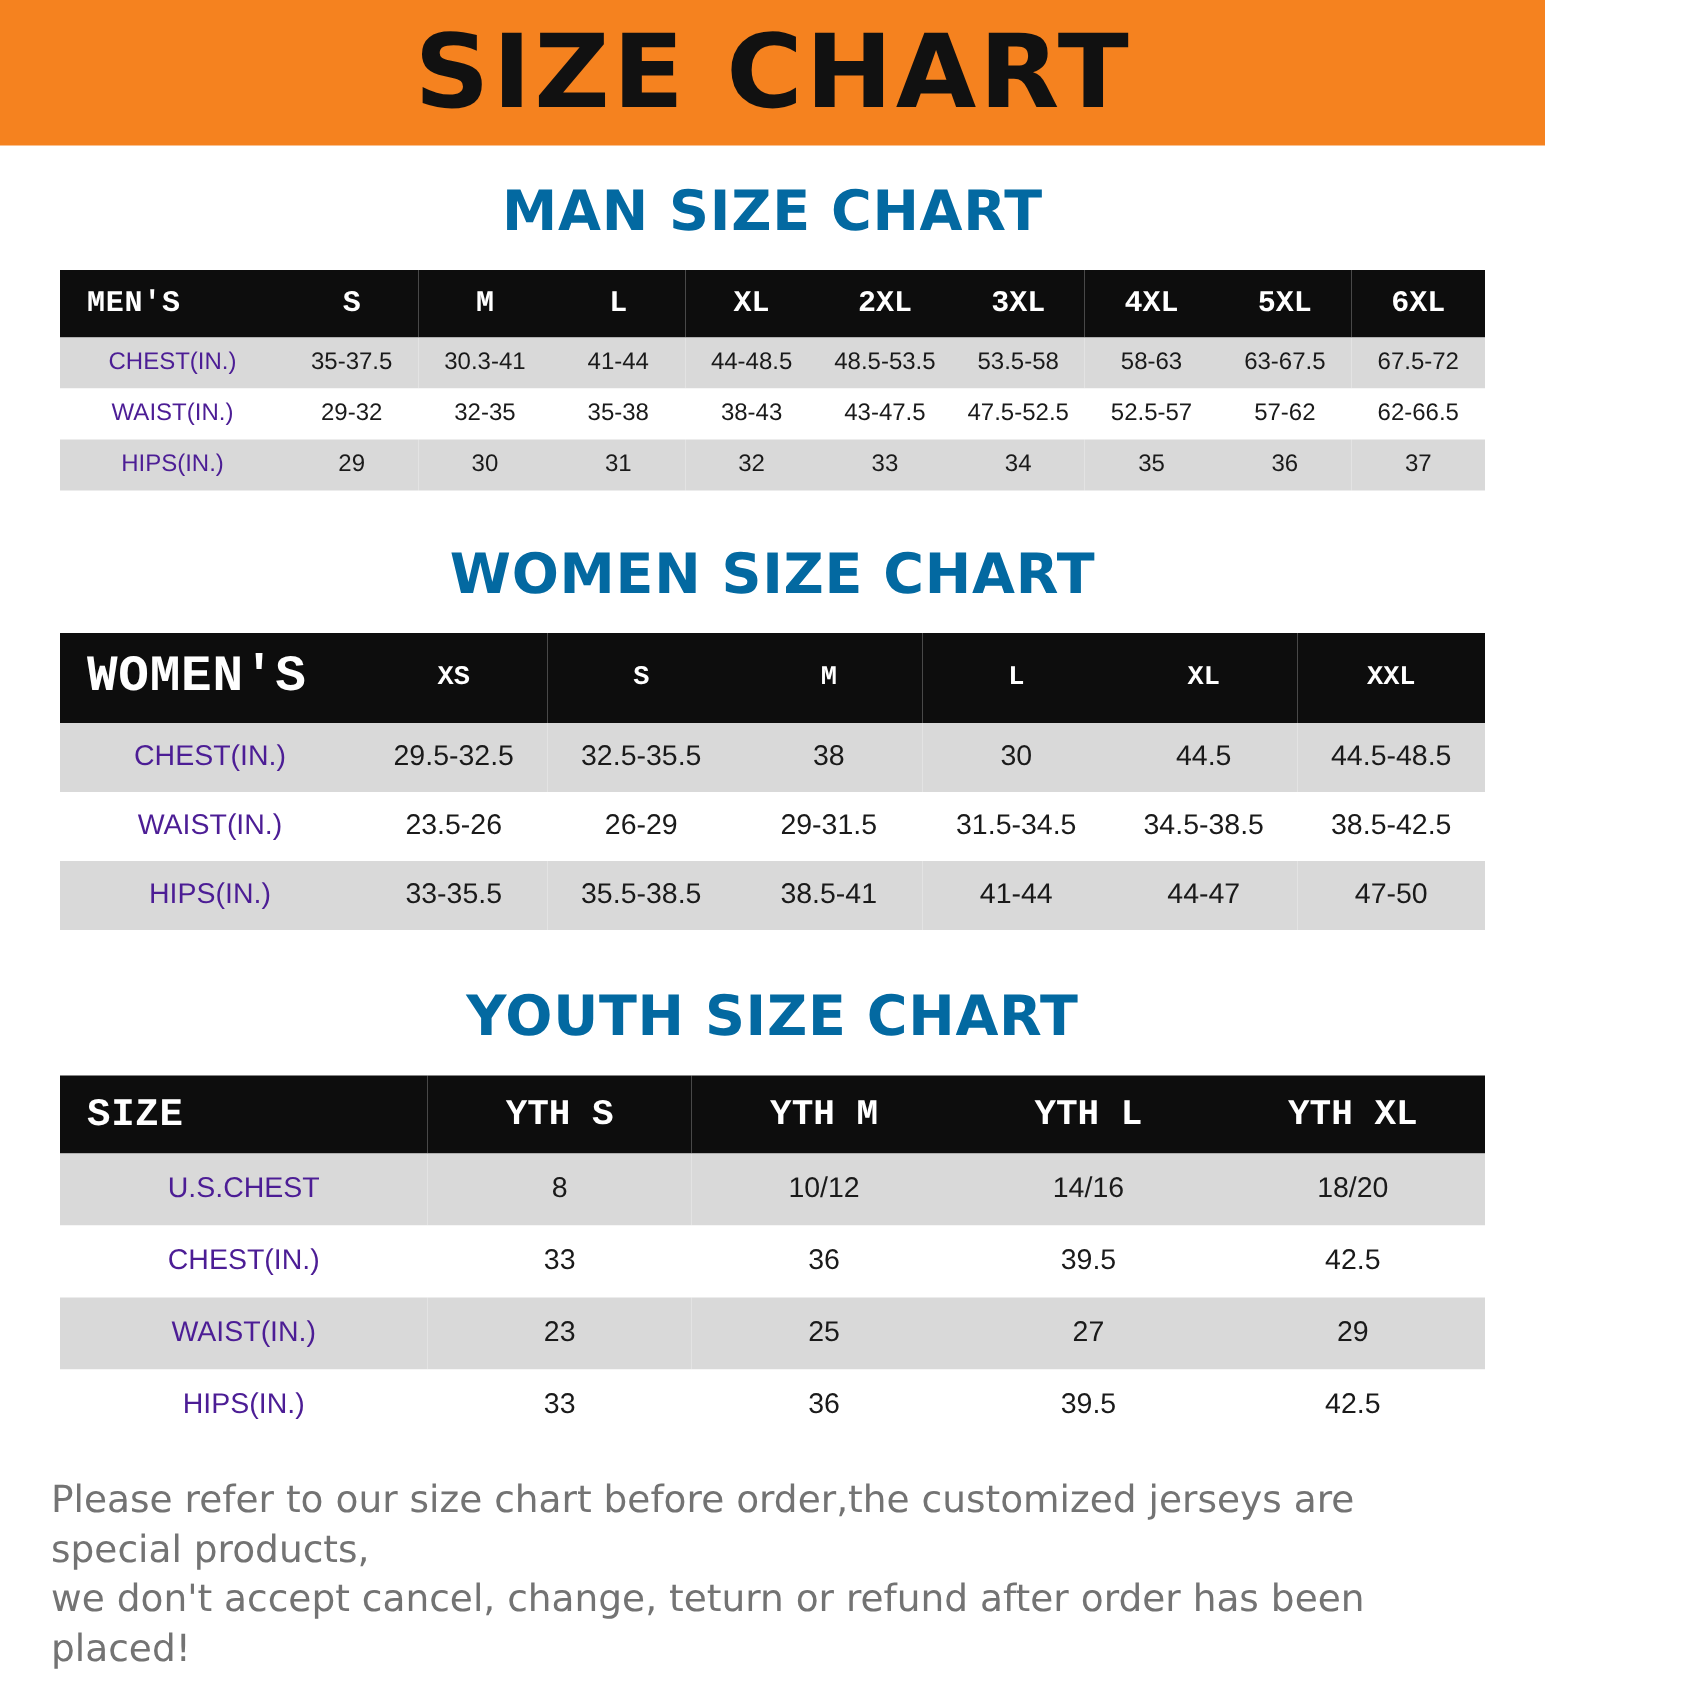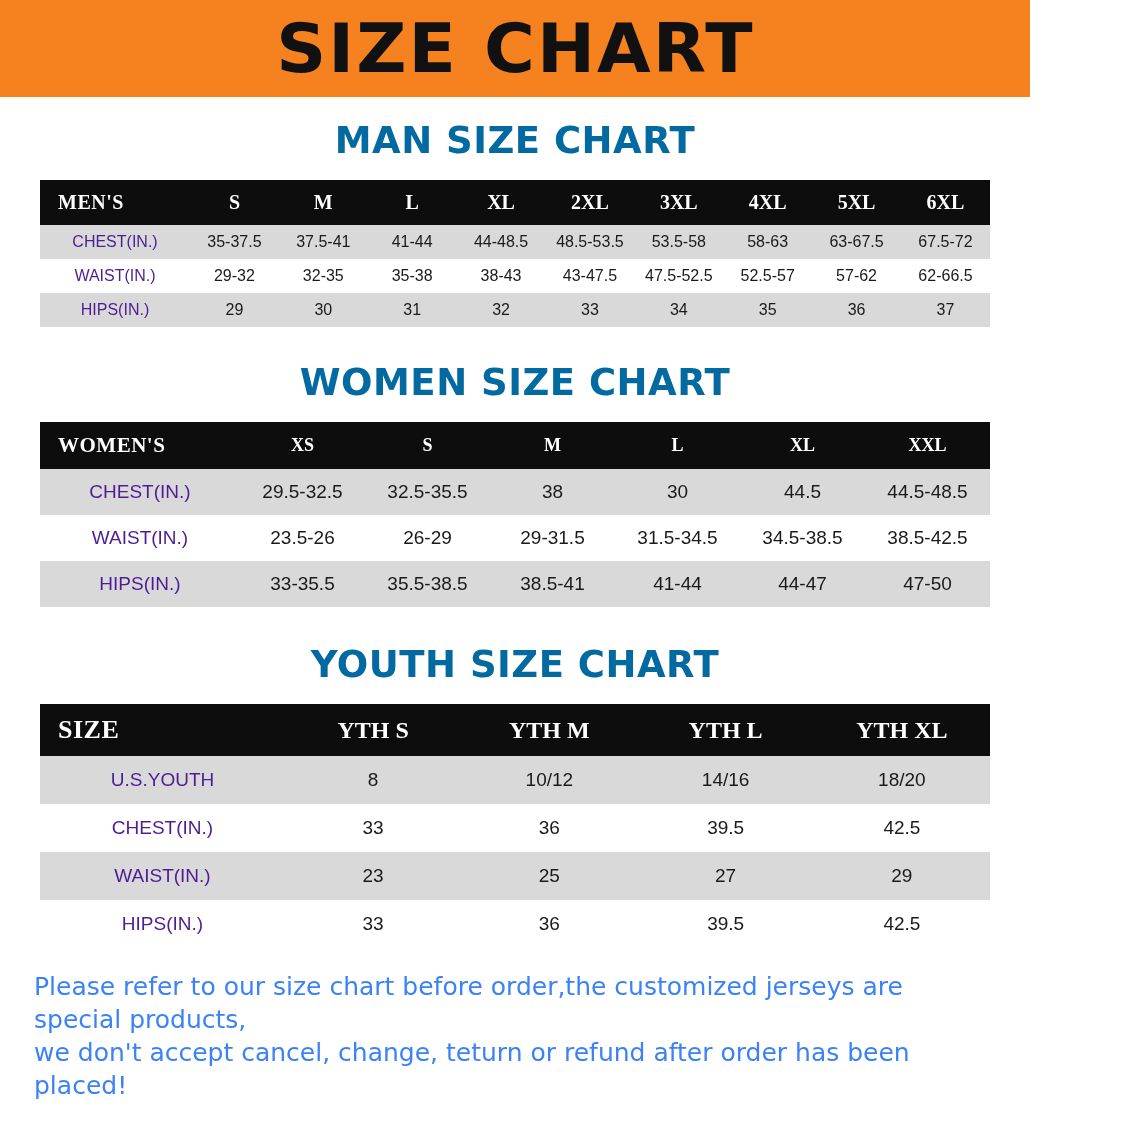--- a/index.html
+++ b/index.html
@@ -55,21 +55,21 @@
     margin: 0 40px;
   }
   table.size {
     width: 100%;
     border-collapse: collapse;
     table-layout: fixed;
   }
   table.size thead th {
     background: #0d0d0d;
     color: #ffffff;
-    font-family: Liberation Serif, serif;
+    font-family: Liberation Mono, monospace;
     font-weight: bold;
     font-size: 20px;
     padding: 11px 2px;
     text-align: center;
   }
   table.size thead th.rowlabel {
     text-align: left;
     padding-left: 18px;
     font-size: 23px;
     letter-spacing: 0.5px;
@@ -90,33 +90,33 @@
   table.size tbody tr.plain td { background: #ffffff; }
 
   
   #men-table col.c0 { width: 150px; }
   #men-table thead th { font-size: 20px; }
   #men-table tbody td { font-size: 16px; }
 
   
   #women-table col.c0 { width: 200px; }
   #women-table thead th { font-size: 18px; }
-  #women-table thead th.rowlabel { font-size: 21px; margin-left: 32px; }
+  #women-table thead th.rowlabel { font-size: 34px; margin-left: 32px; }
   #women-table tbody td { font-size: 19px; padding: 12px 2px; }
 
   
   #youth-table col.c0 { width: 245px; }
   #youth-table thead th { font-size: 24px; }
   #youth-table thead th.rowlabel { font-size: 26px; }
   #youth-table tbody td { font-size: 19px; padding: 13px 2px; }
 
   
   .note {
     margin: 22px 34px 0 34px;
-    color: #3b82f6;
+    color: #737373;
     font-family: "DejaVu Sans", sans-serif;
     font-size: 25px;
     line-height: 1.32;
     text-align: left;
   }
 </style>
 </head>
 <body>
 
 <div class="page">
@@ -151,21 +151,21 @@
             <th>3XL</th>
             <th>4XL</th>
             <th>5XL</th>
             <th>6XL</th>
           </tr>
       </thead>
       <tbody id="men-body">
           <tr class="shade">
             <td class="rowlabel">CHEST(IN.)</td>
             <td>35-37.5</td>
-            <td>37.5-41</td>
+            <td>30.3-41</td>
             <td>41-44</td>
             <td>44-48.5</td>
             <td>48.5-53.5</td>
             <td>53.5-58</td>
             <td>58-63</td>
             <td>63-67.5</td>
             <td>67.5-72</td>
           </tr>
           <tr class="plain">
             <td class="rowlabel">WAIST(IN.)</td>
@@ -264,21 +264,21 @@
         <tr id="youth-head-row">
           <th class="rowlabel">SIZE</th>
         <th>YTH S</th>
             <th>YTH M</th>
             <th>YTH L</th>
             <th>YTH XL</th>
           </tr>
       </thead>
       <tbody id="youth-body">
           <tr class="shade">
-            <td class="rowlabel">U.S.YOUTH</td>
+            <td class="rowlabel">U.S.CHEST</td>
             <td>8</td>
             <td>10/12</td>
             <td>14/16</td>
             <td>18/20</td>
           </tr>
           <tr class="plain">
             <td class="rowlabel">CHEST(IN.)</td>
             <td>33</td>
             <td>36</td>
             <td>39.5</td>

